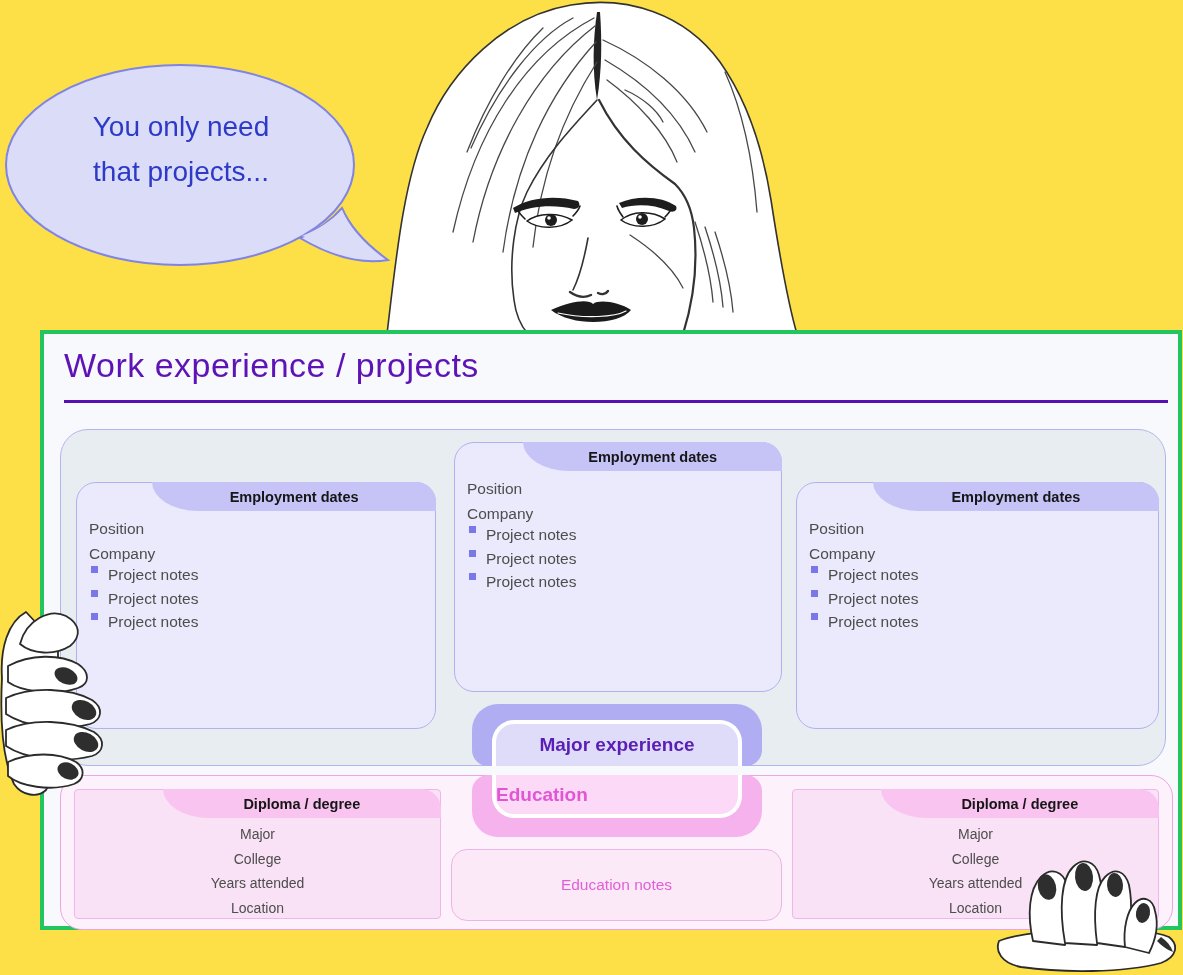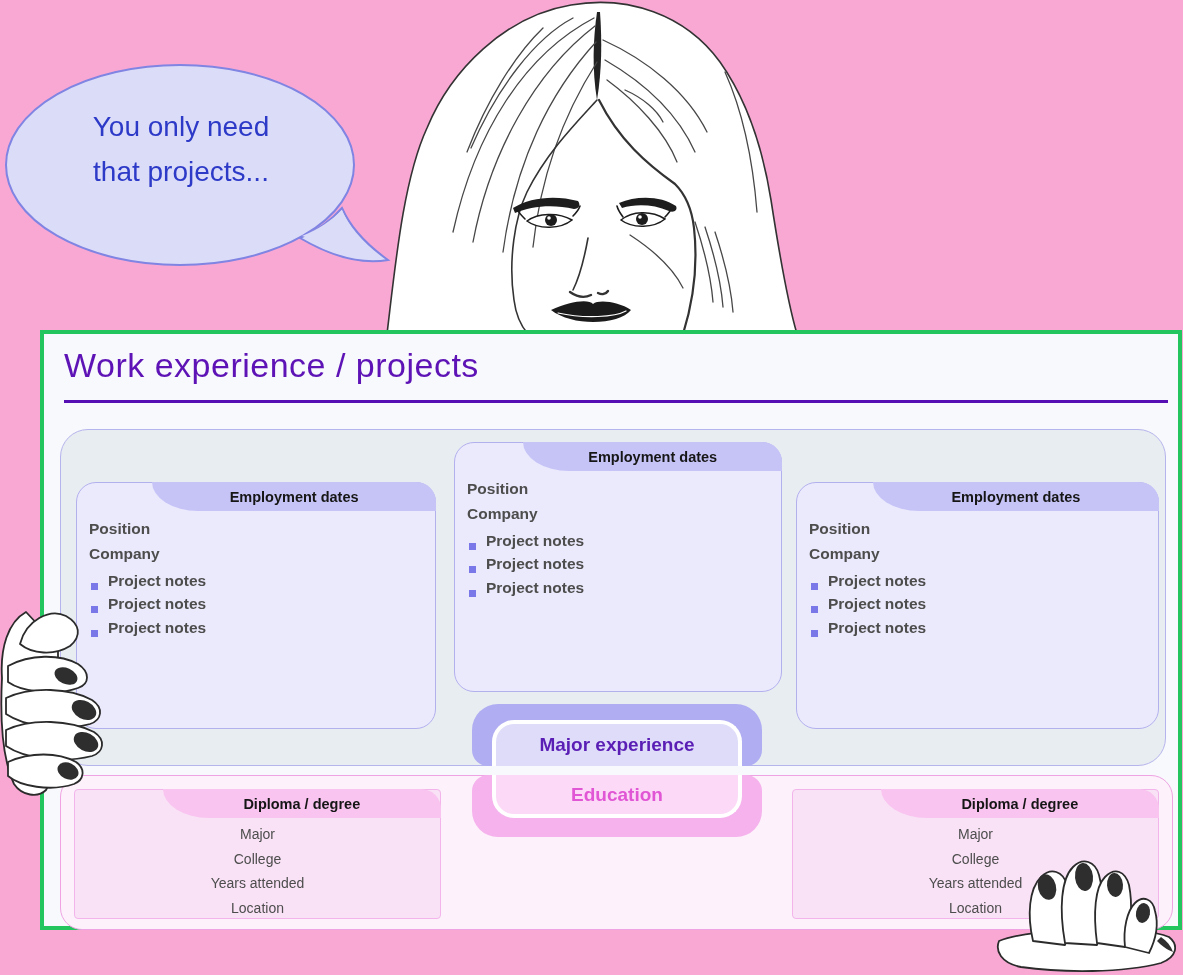--- a/index.html
+++ b/index.html
@@ -1,16 +1,16 @@
 <!DOCTYPE html>
 <html><head>
 <meta charset="utf-8">
 <style>
   html,body{margin:0;padding:0;background:#ffffff;}
-  #stage{position:relative;width:1183px;height:975px;background:#f9a8d4;overflow:hidden;
+  #stage{position:relative;width:1183px;height:975px;background:#fde047;overflow:hidden;
          font-family:"Liberation Sans", sans-serif;}
   svg{display:block;}
 
   
   .bubble-wrap{position:absolute;left:2px;top:62px;width:392px;height:214px;z-index:5;}
   .bubble-text{position:absolute;left:22px;top:42px;width:314px;text-align:center;
                font-size:28px;line-height:45px;font-weight:500;color:#2d3ac8;}
 
   
   .board{position:absolute;left:40px;top:330px;width:1142px;height:600px;z-index:3;
@@ -21,23 +21,23 @@
   .work-panel{position:absolute;left:16px;top:95px;width:1106px;height:337px;background:#e8edf2;
               border:1.5px solid #b6b4ec;border-radius:28px;box-sizing:border-box;}
   .edu-panel{position:absolute;left:16px;top:441px;width:1113px;height:155px;background:#fdf2fb;
              border:1.5px solid #efa3e3;border-radius:22px;box-sizing:border-box;}
 
   
   .wcard{position:absolute;background:#ebeafc;border:1.5px solid #b3b0ee;border-radius:20px;box-sizing:border-box;}
   .wtab{position:absolute;top:-1px;right:-1px;left:21%;height:29px;background:#c6c4f7;
         border-radius:0 20px 0 46px / 0 20px 0 29px;display:flex;align-items:center;justify-content:center;}
   .tab-label{font-size:14.5px;font-weight:bold;color:#161616;}
-  .wbody{position:absolute;top:33px;left:12px;right:12px;font-size:15.5px;color:#4d4d4d;font-weight:bold;}
+  .wbody{position:absolute;top:33px;left:12px;right:12px;font-size:15.5px;color:#4d4d4d;}
   .field{line-height:25px;}
-  .brow{display:flex;align-items:flex-end;height:23.5px;}
+  .brow{display:flex;align-items:flex-start;height:23.5px;}
   .bullet-sq{width:7px;height:7px;background:#7a78e8;margin:0 10px 0 2px;flex:none;}
 
   
   .ecard{position:absolute;background:#f9e2f6;border:1.5px solid #f2b4ea;border-radius:4px;box-sizing:border-box;}
   .etab{position:absolute;top:-1px;right:-1px;left:24%;height:29px;background:#f9c4f0;
         border-radius:0 20px 0 46px / 0 20px 0 29px;display:flex;align-items:center;justify-content:center;}
   .ebody{position:absolute;top:32px;left:10px;right:10px;text-align:center;font-size:14px;color:#4d4d4d;}
   .ebody .field{line-height:24.5px;}
   .notes-card{position:absolute;left:407px;top:515px;width:331px;height:72px;background:#fbe9f8;
               border:1.5px solid #efb3e9;border-radius:16px;box-sizing:border-box;
@@ -47,21 +47,21 @@
   .badge-purple-outer{position:absolute;left:428px;top:370px;width:290px;height:62px;
                       background:#b0adf2;border-radius:26px 26px 16px 16px;}
   .badge-purple-inner{position:absolute;left:448px;top:386px;width:250px;height:46px;background:#dedcf9;
                       border:4px solid #ffffff;border-bottom:none;border-radius:22px 22px 0 0;box-sizing:border-box;
                       display:flex;align-items:center;justify-content:center;
                       font-size:19px;font-weight:bold;color:#5a1eb5;}
   .badge-pink-outer{position:absolute;left:428px;top:441px;width:290px;height:62px;
                     background:#f5b2ec;border-radius:16px 16px 26px 26px;}
   .badge-pink-inner{position:absolute;left:448px;top:441px;width:250px;height:43px;background:#fbd9f7;
                     border:4px solid #ffffff;border-top:none;border-radius:0 0 22px 22px;box-sizing:border-box;
-                    display:flex;align-items:center;justify-content:center;
+                    display:flex;align-items:center;
                     font-size:19px;font-weight:bold;color:#e156d4;}
 
   
   .portrait{position:absolute;left:375px;top:0;z-index:1;}
   .hand-left{position:absolute;left:0;top:606px;z-index:6;}
   .hand-right{position:absolute;left:993px;top:845px;z-index:6;}
 </style>
 </head>
 <body>
 
@@ -201,20 +201,23 @@
         <span class="tab-label">Diploma / degree</span>
       </div>
       <div class="ebody">
         <div class="field">Major</div>
         <div class="field">College</div>
         <div class="field">Years attended</div>
         <div class="field">Location</div>
       </div>
     </div>
 
+    <div class="notes-card">
+      <span>Education notes</span>
+    </div>
 
     <div class="ecard" style="left:748px;top:455px;width:367px;height:130px;">
       <div class="etab">
         <span class="tab-label">Diploma / degree</span>
       </div>
       <div class="ebody">
         <div class="field">Major</div>
         <div class="field">College</div>
         <div class="field">Years attended</div>
         <div class="field">Location</div>

